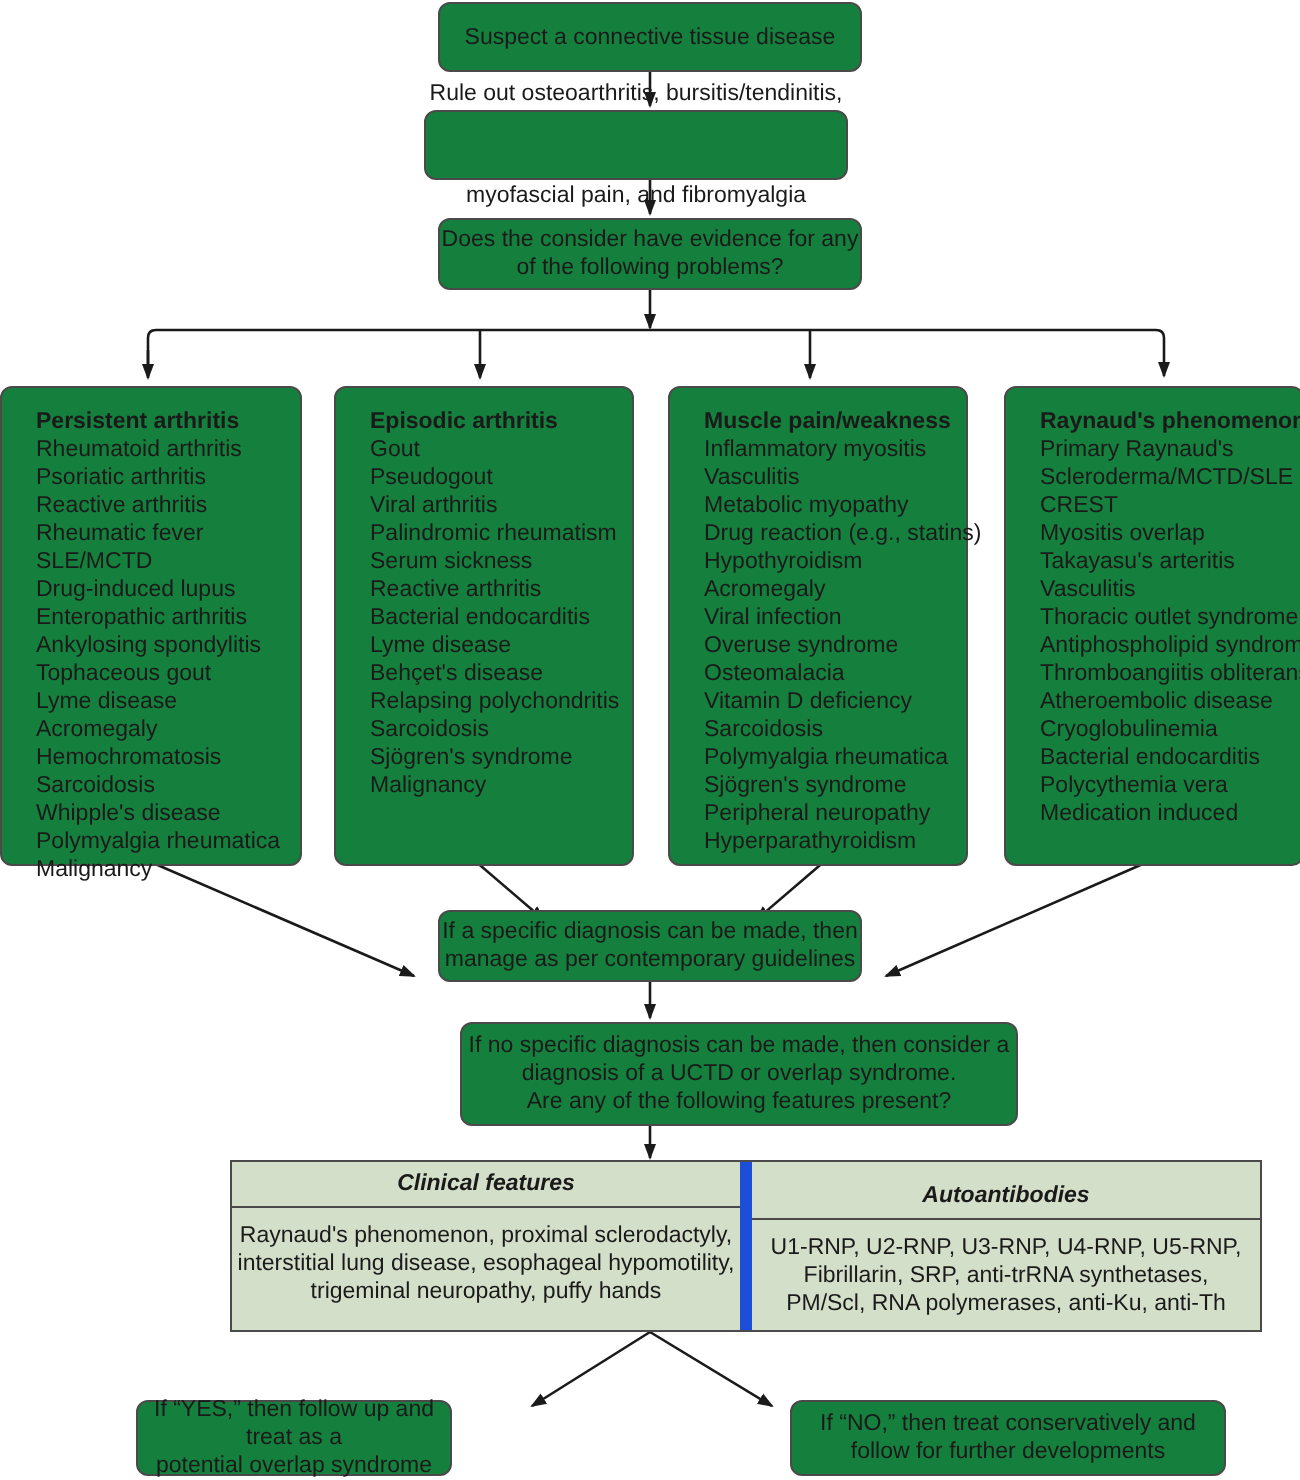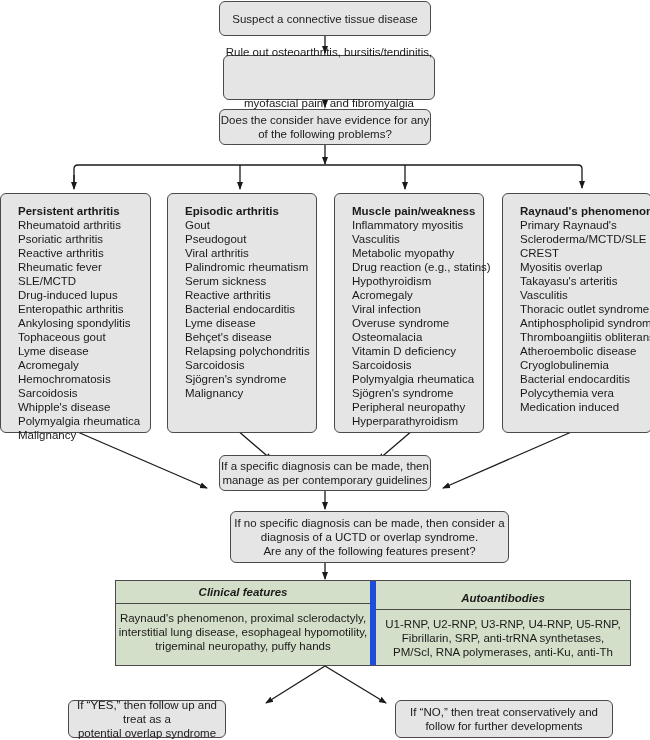--- a/index.html
+++ b/index.html
@@ -1,18 +1,18 @@
 <!DOCTYPE html>
 <html><head>
 <meta charset="utf-8">
 <style>
   html, body { margin: 0; padding: 0; background: #ffffff; }
   body { width: 650px; height: 740px; position: relative; overflow: hidden;
          font-family: "Liberation Sans", sans-serif; color: #1a1a1a; }
-  .box { position: absolute; box-sizing: border-box; background: #e5e5e5;
+  .box { position: absolute; box-sizing: border-box; background: #15803d;
          border: 1px solid #4a4a4a; border-radius: 6px; font-size: 11.5px; line-height: 14px; }
   .center { display: flex; flex-direction: column; align-items: center; justify-content: center; text-align: center; }
   .list { padding: 10px 16px 0 17px; }
   .list .title { font-weight: bold; }
   .list div { white-space: nowrap; }
   svg.conn { position: absolute; left: 0; top: 0; width: 650px; height: 740px; pointer-events: none; }
   .tbl { position: absolute; left: 67px; top: 580px; width: 516px; height: 86px; box-sizing: border-box;
          background: #d4dfc9; border: 1px solid #4a4a4a; display: flex; font-size: 11.5px; line-height: 14px; margin-left: 48px; }
   .col { flex: 1; display: flex; flex-direction: column; }
   .col + .col { border-left: 6px solid #1d4ed8; justify-content: center; }
@@ -45,21 +45,21 @@
     <line x1="325" y1="563" x2="325" y2="579" marker-end="url(#ah)"></line>
     <line x1="325" y1="666" x2="266" y2="703" marker-end="url(#ah)"></line>
     <line x1="325" y1="666" x2="386" y2="703" marker-end="url(#ah)"></line>
   </g>
 </svg>
 
 <div class="box center" style="left:219px;top:1px;width:212px;height:35px;">
   <div>Suspect a connective tissue disease</div>
 </div>
 
-<div class="box center" style="left:223px;top:55px;width:212px;height:45px;gap:37px;">
+<div class="box center" style="left:212px;top:55px;width:212px;height:35px;gap:37px;">
   <div>Rule out osteoarthritis, bursitis/tendinitis,</div>
   <div>myofascial pain, and fibromyalgia</div>
 </div>
 
 <div class="box center" style="left:219px;top:109px;width:212px;height:36px;">
   <div>Does the consider have evidence for any</div>
   <div>of the following problems?</div>
 </div>
 
 <div class="box list" style="left:0px;top:193px;width:151px;height:240px;">

